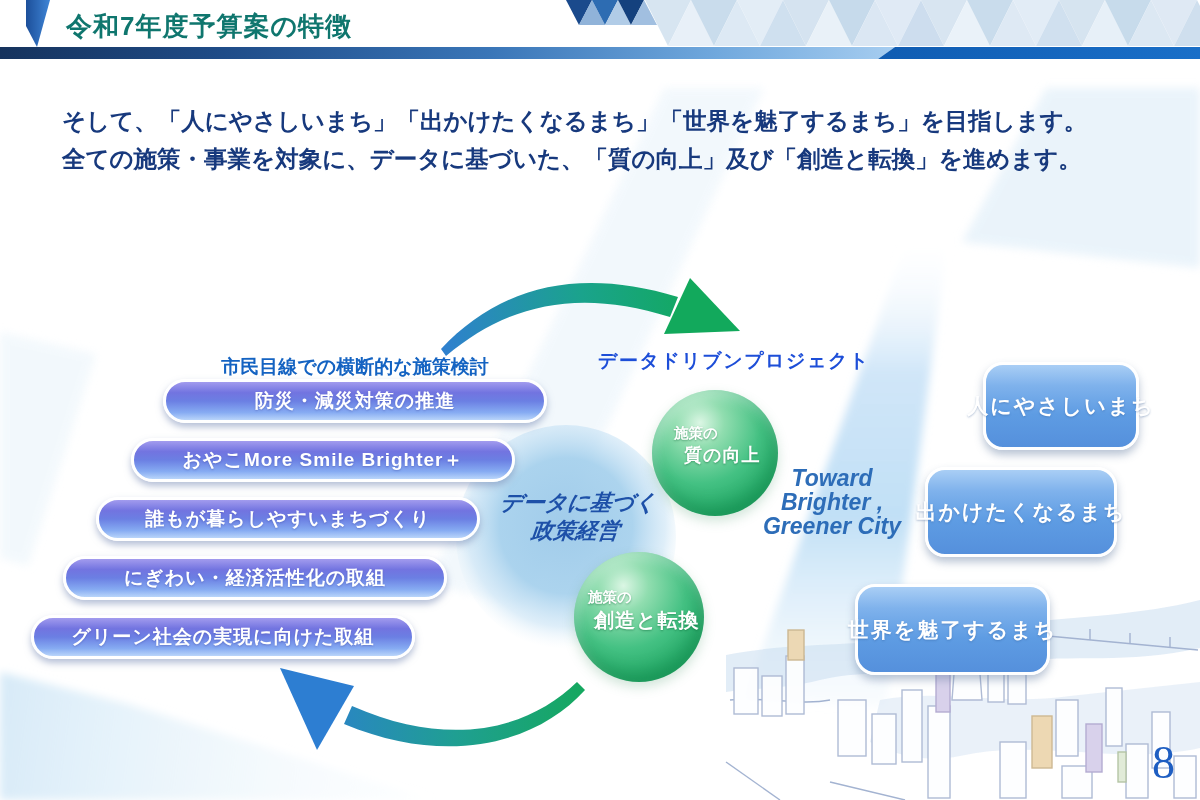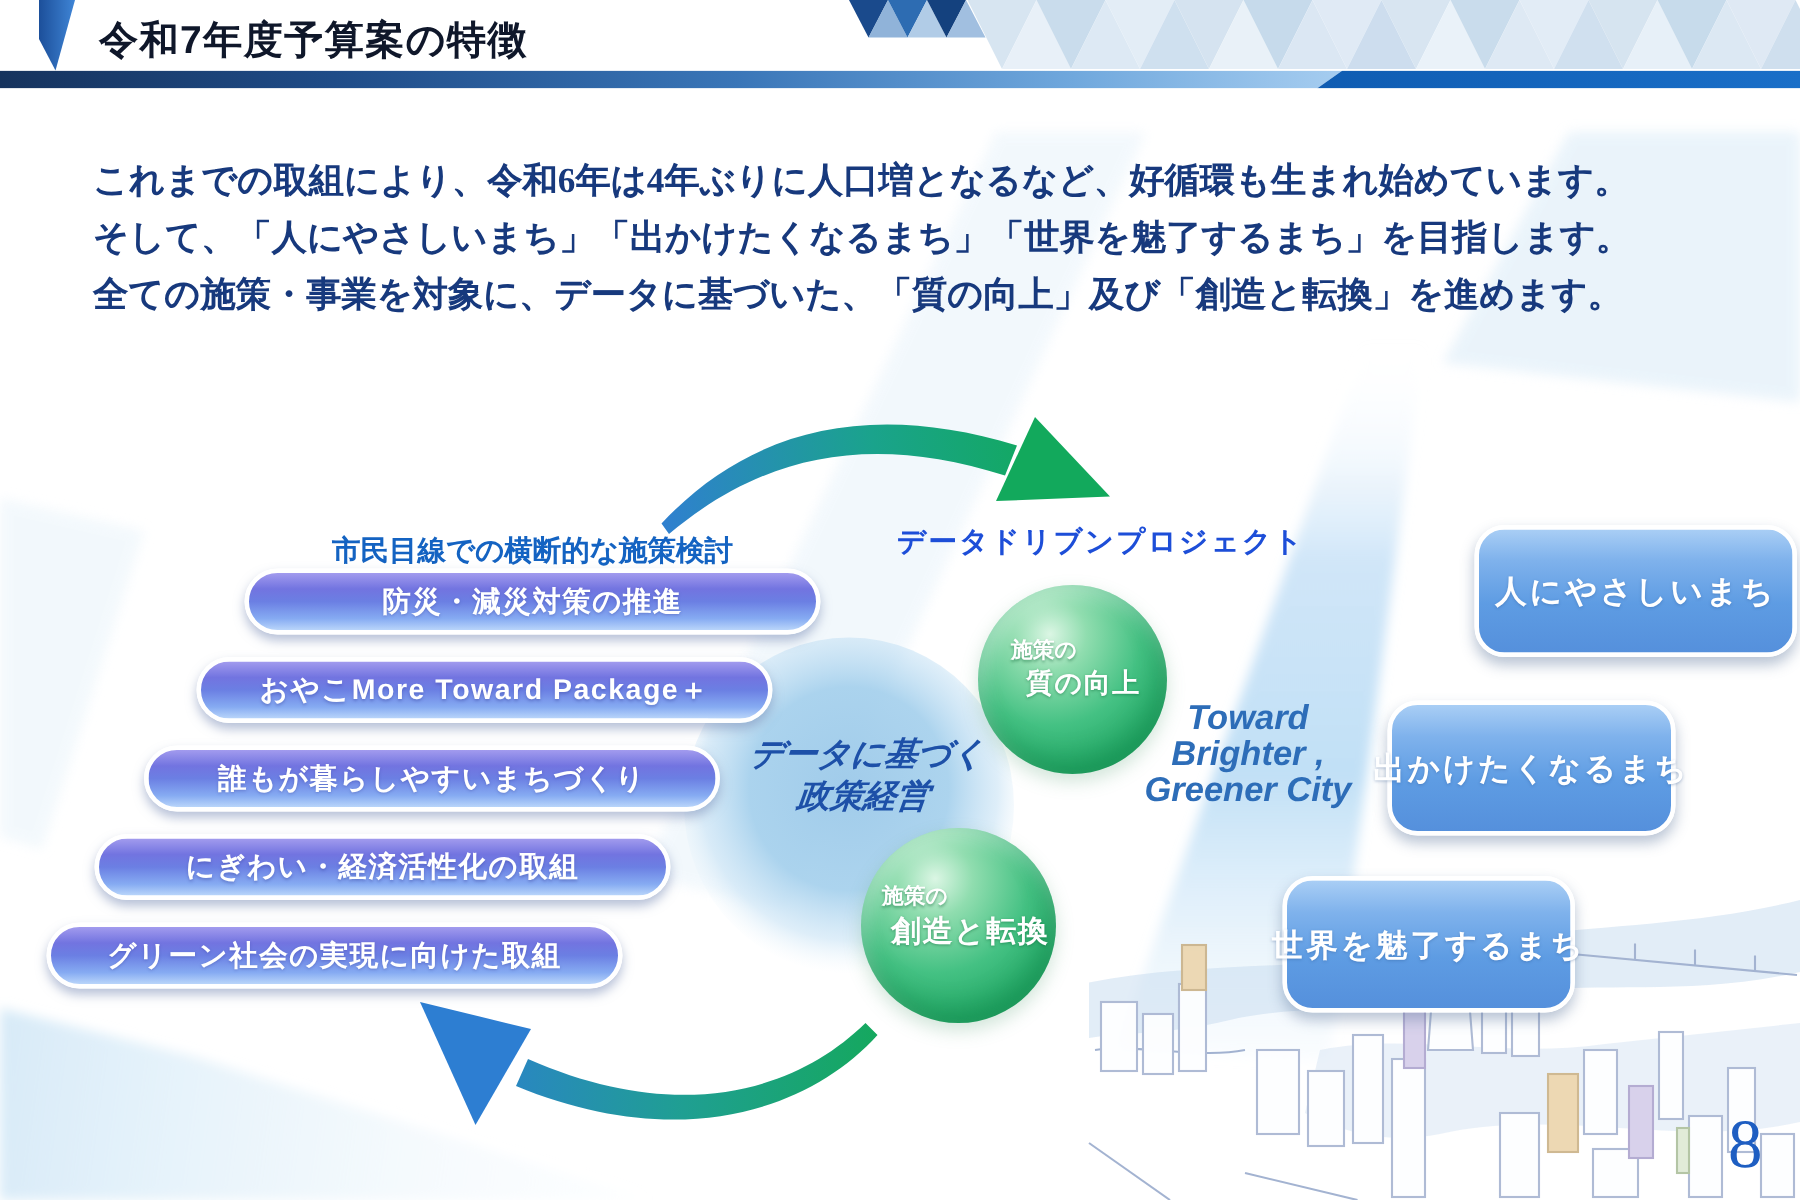--- a/index.html
+++ b/index.html
@@ -1,21 +1,21 @@
 <!DOCTYPE html>
 <html><head>
 <meta charset="utf-8">
 <style>
   html,body{margin:0;padding:0;background:#e9e9e9;}
   .slide{position:relative;width:1200px;height:800px;background:#ffffff;overflow:hidden;
          font-family:"Liberation Sans","DejaVu Sans",sans-serif;}
   
   .header{position:absolute;left:0;top:0;width:1200px;height:60px;background:#fff;z-index:10;}
   .header-title{position:absolute;left:66px;top:9px;font-size:26px;font-weight:bold;
-                color:#0f172a;letter-spacing:1px;white-space:nowrap;}
+                color:#0f766e;letter-spacing:1px;white-space:nowrap;}
   .accent-svg{position:absolute;left:22px;top:0;}
   .mosaic-svg{position:absolute;left:0;top:0;}
   .bar-left{position:absolute;left:0;top:47px;width:895px;height:12px;
             background:linear-gradient(90deg,#16335d 0%,#1f4c88 25%,#3a76b8 55%,#70a8dd 80%,#a6cdf0 100%);
             clip-path:polygon(0 0,100% 0,calc(100% - 17px) 100%,0 100%);}
   .bar-right{position:absolute;left:878px;top:47px;width:322px;height:12px;
              background:linear-gradient(90deg,#0f5cb2,#1a6fc8);
              clip-path:polygon(17px 0,100% 0,100% 100%,0 100%);}
   
   .intro{position:absolute;left:62px;top:102px;z-index:5;color:#17397d;
@@ -206,28 +206,27 @@
         </linearGradient>
       </defs>
       <polygon points="4,0 28,0 15,47 4,26" fill="url(#acc)"></polygon>
     </svg>
     <div class="header-title">令和7年度予算案の特徴</div>
     <div class="bar-left"></div>
     <div class="bar-right"></div>
   </div>
 
   <div class="intro">
-    <div>これまでの取組により、令和6年は4年ぶりに人口増となるなど、好循環も生まれ始めています。</div>
     <div>そして、「人にやさしいまち」「出かけたくなるまち」「世界を魅了するまち」を目指します。</div>
     <div>全ての施策・事業を対象に、データに基づいた、「質の向上」及び「創造と転換」を進めます。</div>
   </div>
 
   <div class="left-heading">市民目線での横断的な施策検討</div>
   <div class="pill" style="left:163px;top:379px;">防災・減災対策の推進</div>
-  <div class="pill" style="left:131px;top:438px;">おやこMore Toward Package＋</div>
+  <div class="pill" style="left:131px;top:438px;">おやこMore Smile Brighter＋</div>
   <div class="pill" style="left:96px;top:497px;">誰もが暮らしやすいまちづくり</div>
   <div class="pill" style="left:63px;top:556px;">にぎわい・経済活性化の取組</div>
   <div class="pill" style="left:31px;top:615px;">グリーン社会の実現に向けた取組</div>
 
   <div class="project-label">データドリブンプロジェクト</div>
 
   <div class="circle c1">
     <div class="small">施策の</div>
     <div class="main">質の向上</div>
   </div>
@@ -240,19 +239,19 @@
     <div>データに基づく</div>
     <div>政策経営</div>
   </div>
 
   <div class="slogan">
     <div>Toward</div>
     <div>Brighter ,</div>
     <div>Greener City</div>
   </div>
 
-  <div class="city-box" style="left:983px;top:350px;width:215px;height:88px;text-align:right;">人にやさしいまち</div>
+  <div class="city-box" style="left:983px;top:362px;width:156px;height:88px;text-align:right;">人にやさしいまち</div>
   <div class="city-box" style="left:925px;top:467px;width:192px;height:90px;">出かけたくなるまち</div>
   <div class="city-box" style="left:855px;top:584px;width:195px;height:91px;">世界を魅了するまち</div>
 
   <div class="page-number">8</div>
 
 </div>
 
 </body></html>

